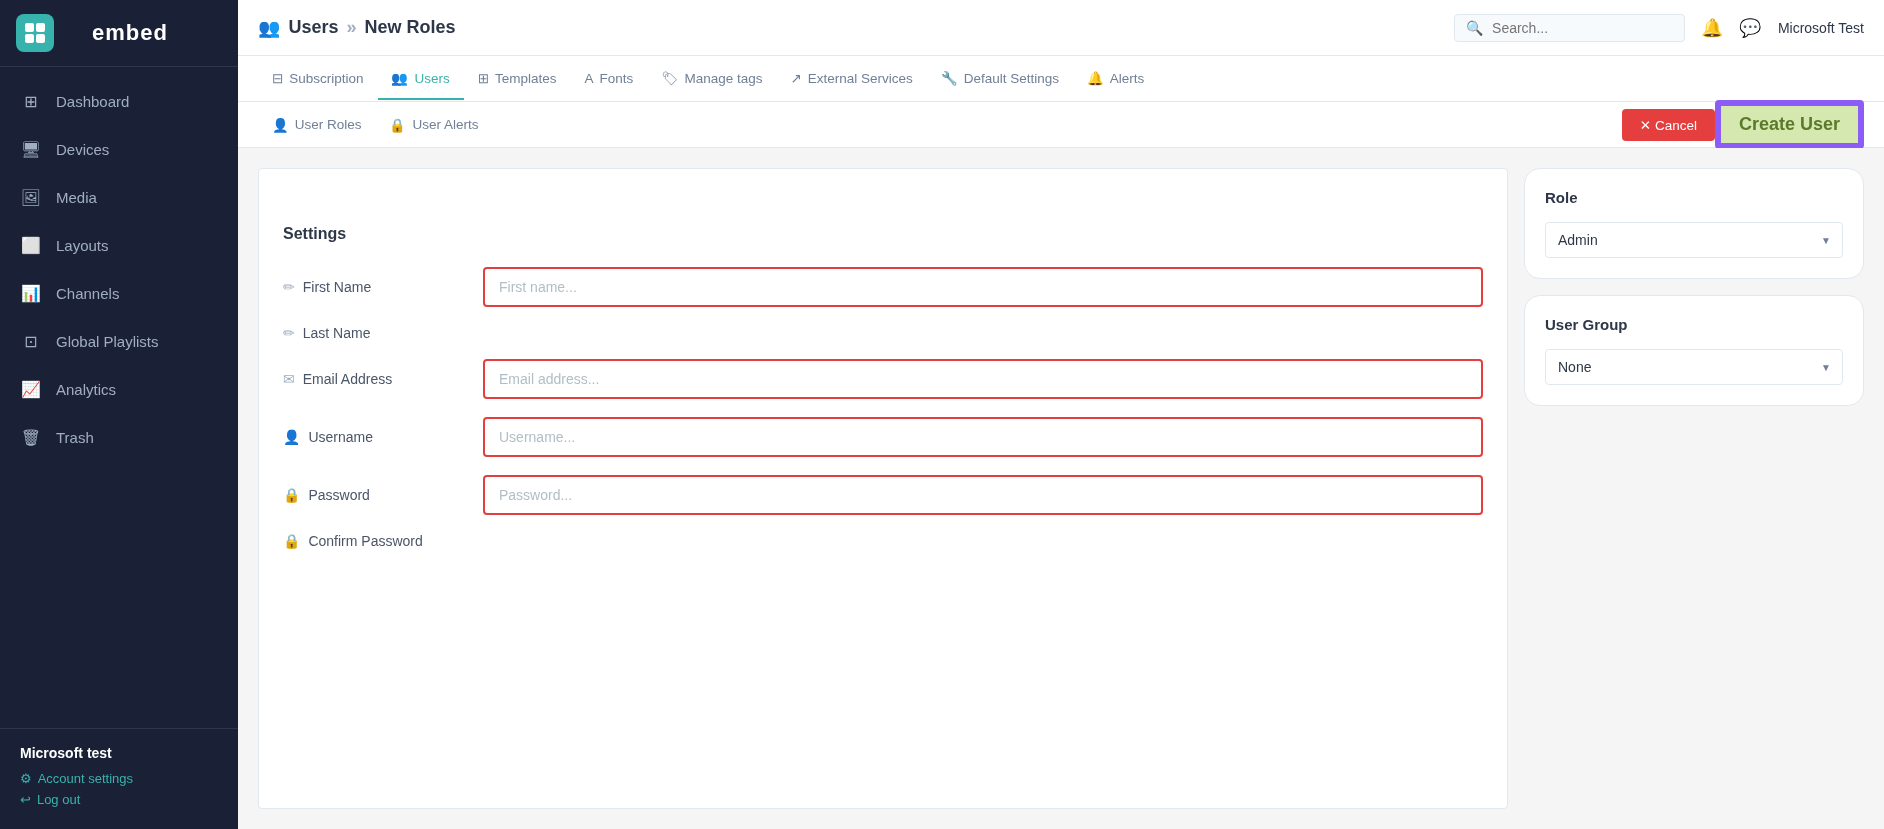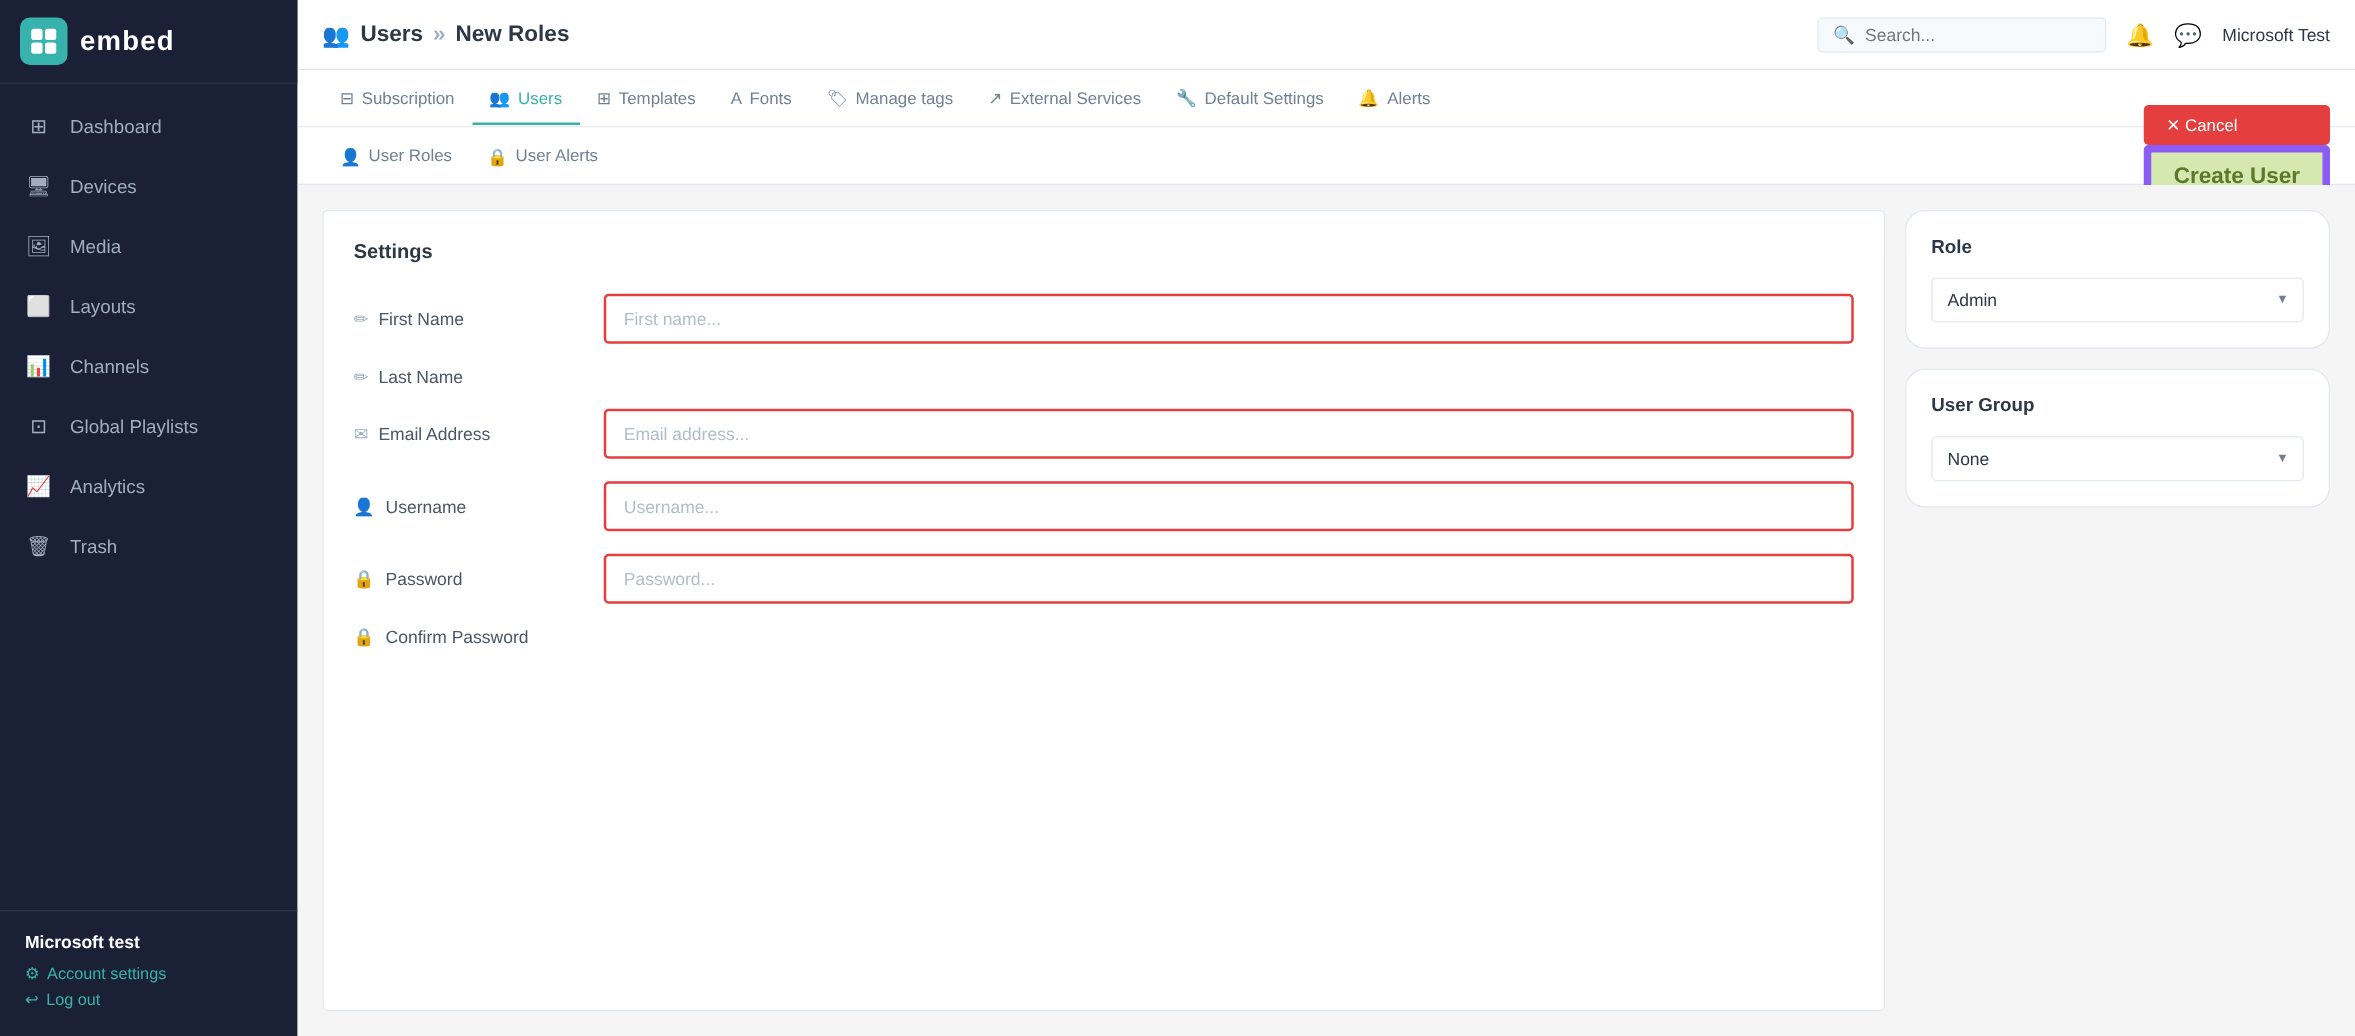--- a/index.html
+++ b/index.html
@@ -14,20 +14,21 @@
       flex-direction: column;
       flex-shrink: 0;
       height: 100%;
     }
     .sidebar-logo {
       display: flex;
       align-items: center;
       padding: 14px 16px;
       background: #1a2035;
       border-bottom: 1px solid #2d3748;
+      gap: 28px;
     }
     .logo-icon {
       width: 38px;
       height: 38px;
       background: #38b2ac;
       border-radius: 8px;
       display: flex;
       align-items: center;
       justify-content: center;
       margin-right: 10px;
@@ -188,21 +189,21 @@
       display: flex;
       align-items: center;
       gap: 6px;
       padding: 12px 14px;
       font-size: 13.5px;
       color: #718096;
       cursor: pointer;
     }
     .sub-nav-right {
       display: flex;
-      flex-direction: column;
+      align-items: center;
     }
     .btn-cancel {
       background: #e53e3e;
       color: white;
       border: none;
       padding: 8px 18px;
       border-radius: 4px;
       font-size: 13.5px;
       cursor: pointer;
       display: flex;
@@ -236,20 +237,21 @@
       background: white;
       border: 1px solid #e2e8f0;
       border-radius: 4px;
       padding: 24px;
     }
     .panel-title {
       font-size: 16px;
       font-weight: 600;
       color: #2d3748;
       margin-bottom: 24px;
+      margin-top: 32px;
     }
     .form-row {
       display: flex;
       align-items: center;
       margin-bottom: 18px;
     }
     .form-label {
       width: 200px;
       flex-shrink: 0;
       color: #4a5568;

